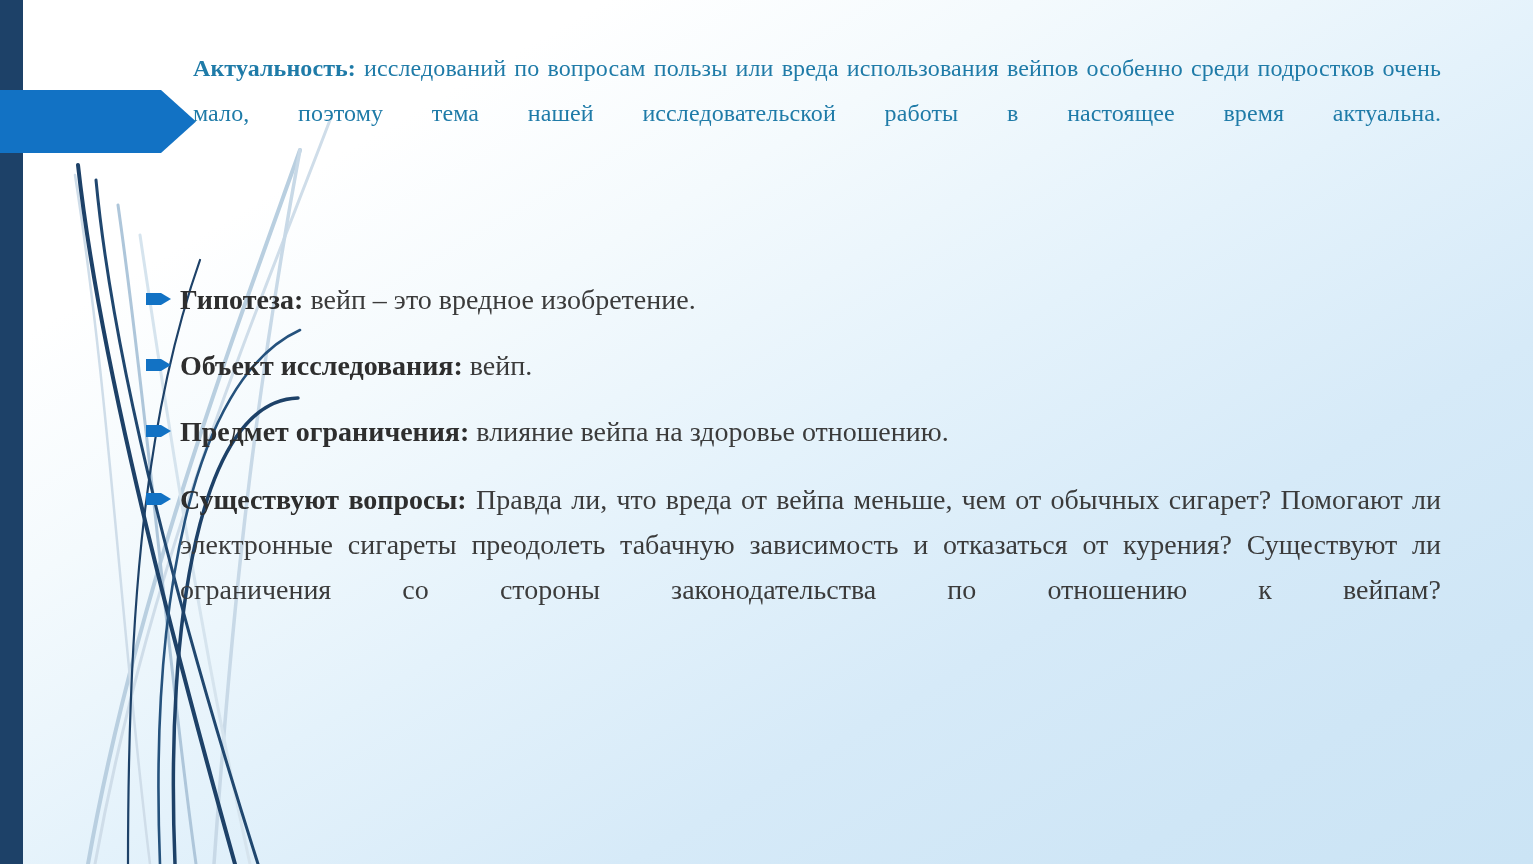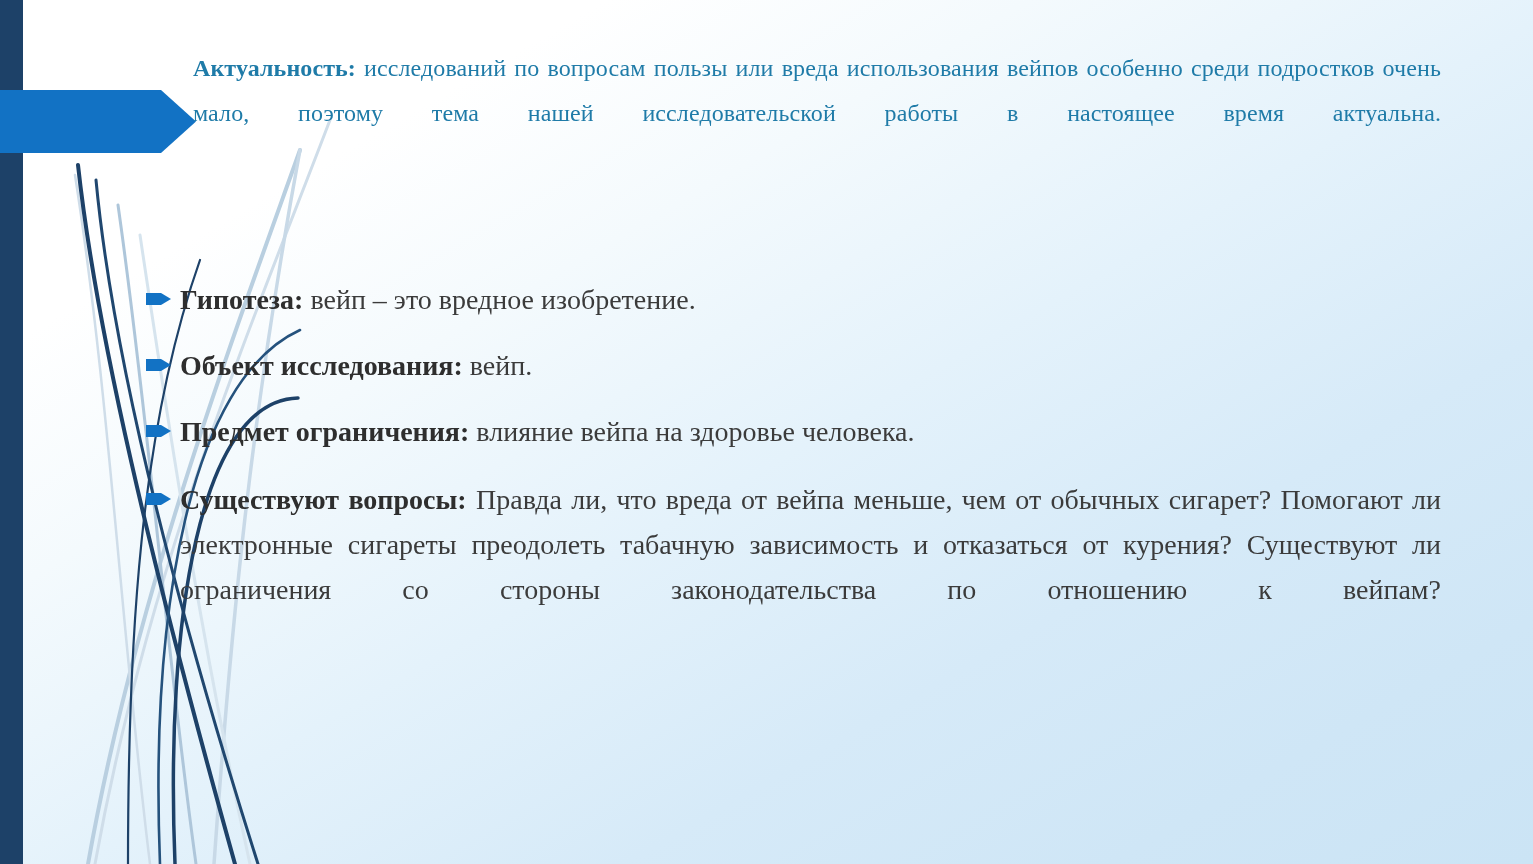--- a/index.html
+++ b/index.html
@@ -185,21 +185,21 @@
         </span>
         <span class="body"><span class="lead">Объект исследования:</span><span class="rest"> вейп.</span></span>
       </div>
 
       <div class="bullet-row">
         <span class="marker">
           <svg width="25" height="18" viewBox="0 0 25 18" aria-hidden="true">
             <polygon points="0,3 15,3 25,9 15,15 0,15" fill="#1272c4"></polygon>
           </svg>
         </span>
-        <span class="body"><span class="lead">Предмет ограничения:</span><span class="rest"> влияние вейпа на здоровье человека.</span></span>
+        <span class="body"><span class="lead">Предмет ограничения:</span><span class="rest"> влияние вейпа на здоровье отношению.</span></span>
       </div>
 
       <div class="bullet-row para">
         <span class="marker">
           <svg width="25" height="18" viewBox="0 0 25 18" aria-hidden="true">
             <polygon points="0,3 15,3 25,9 15,15 0,15" fill="#1272c4"></polygon>
           </svg>
         </span>
         <span class="body"><span class="lead">Существуют вопросы:</span><span class="rest"> Правда ли, что вреда от вейпа меньше, чем от обычных сигарет? Помогают ли электронные сигареты преодолеть табачную зависимость и отказаться от курения? Существуют ли ограничения со стороны законодательства по отношению к вейпам?</span></span>
       </div>

